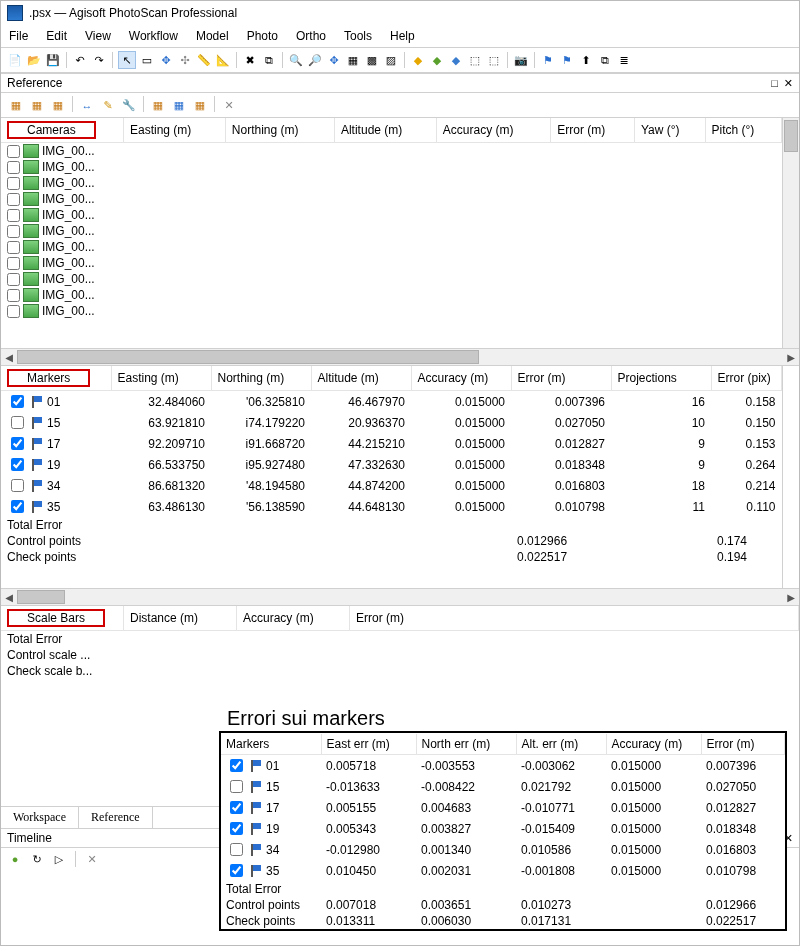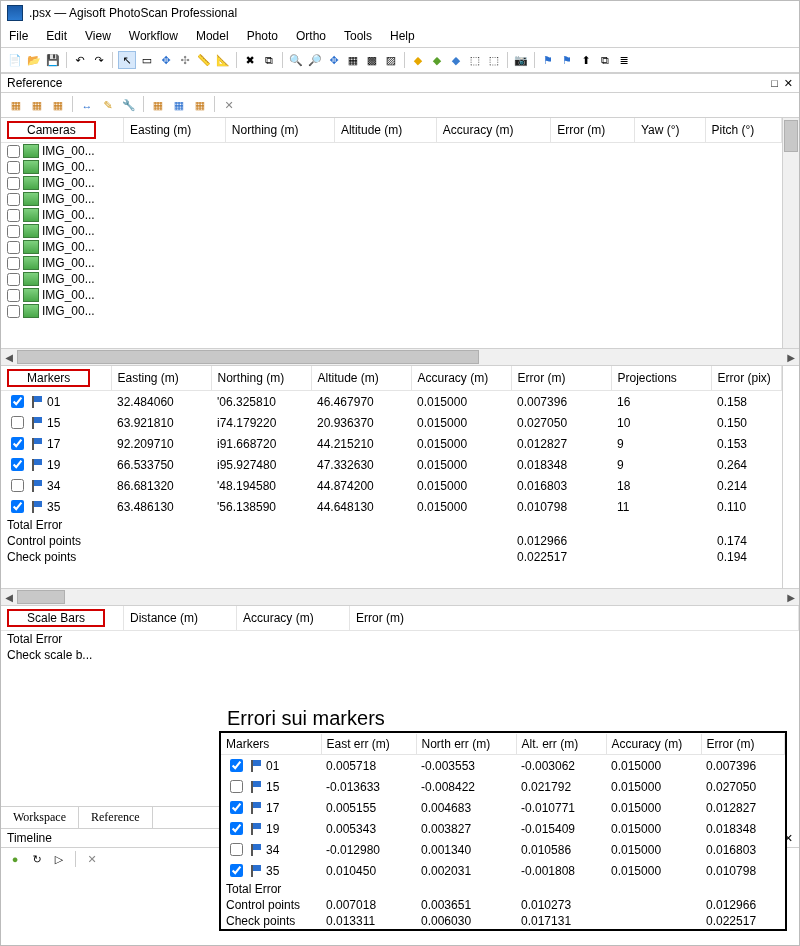--- a/index.html
+++ b/index.html
@@ -237,21 +237,21 @@
     border-bottom: 1px solid #d0d0d0;
     display: flex;
     justify-content: space-between;
     align-items: center;
   }
   .timeline-tools {
     padding: 3px 6px;
     display: flex;
     gap: 6px;
   }
-  .num-r { text-align: left; }
+  .num-r { text-align: right; }
   .bold { font-weight: normal; }
   .indent { padding-left: 12px; }
   .page { position: relative; width: 800px; height: 946px; overflow: hidden; border:1px solid #bbb; box-sizing:border-box;}
 </style>
 </head>
 <body>
 
 <div class="page">
 
   <div class="titlebar">
@@ -636,20 +636,23 @@
         <tr>
           <th style="width:110px"><span class="hdr-box">Scale Bars</span></th>
           <th style="width:100px">Distance (m)</th>
           <th style="width:100px">Accuracy (m)</th>
           <th>Error (m)</th>
         </tr>
       </thead>
       <tbody>
         <tr>
             <td class="bold" colspan="4">Total Error</td>
+          </tr>
+        <tr>
+            <td class="indent" colspan="4">Control scale ...</td>
           </tr>
         <tr>
             <td class="indent" colspan="4">Check scale b...</td>
           </tr>
       </tbody>
     </table>
   </div>
 
   <div class="bottom-tabs" style="width:218px">
     <div class="tab">Workspace</div>

